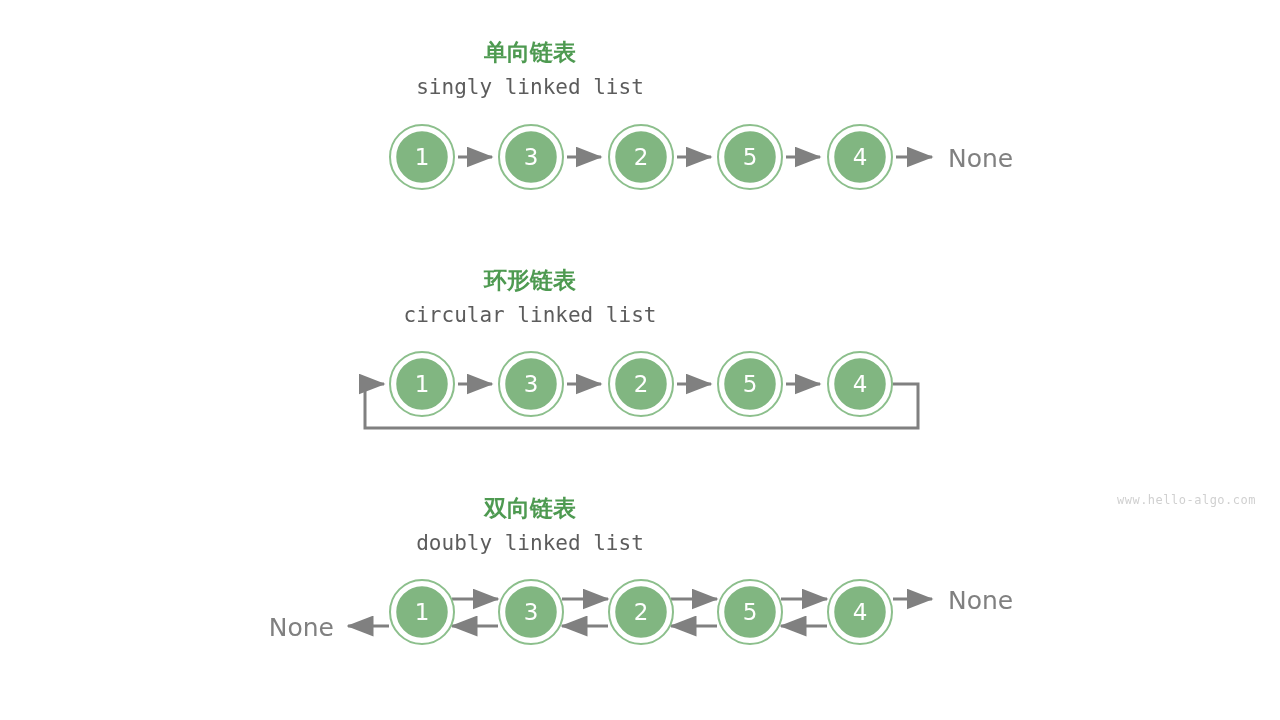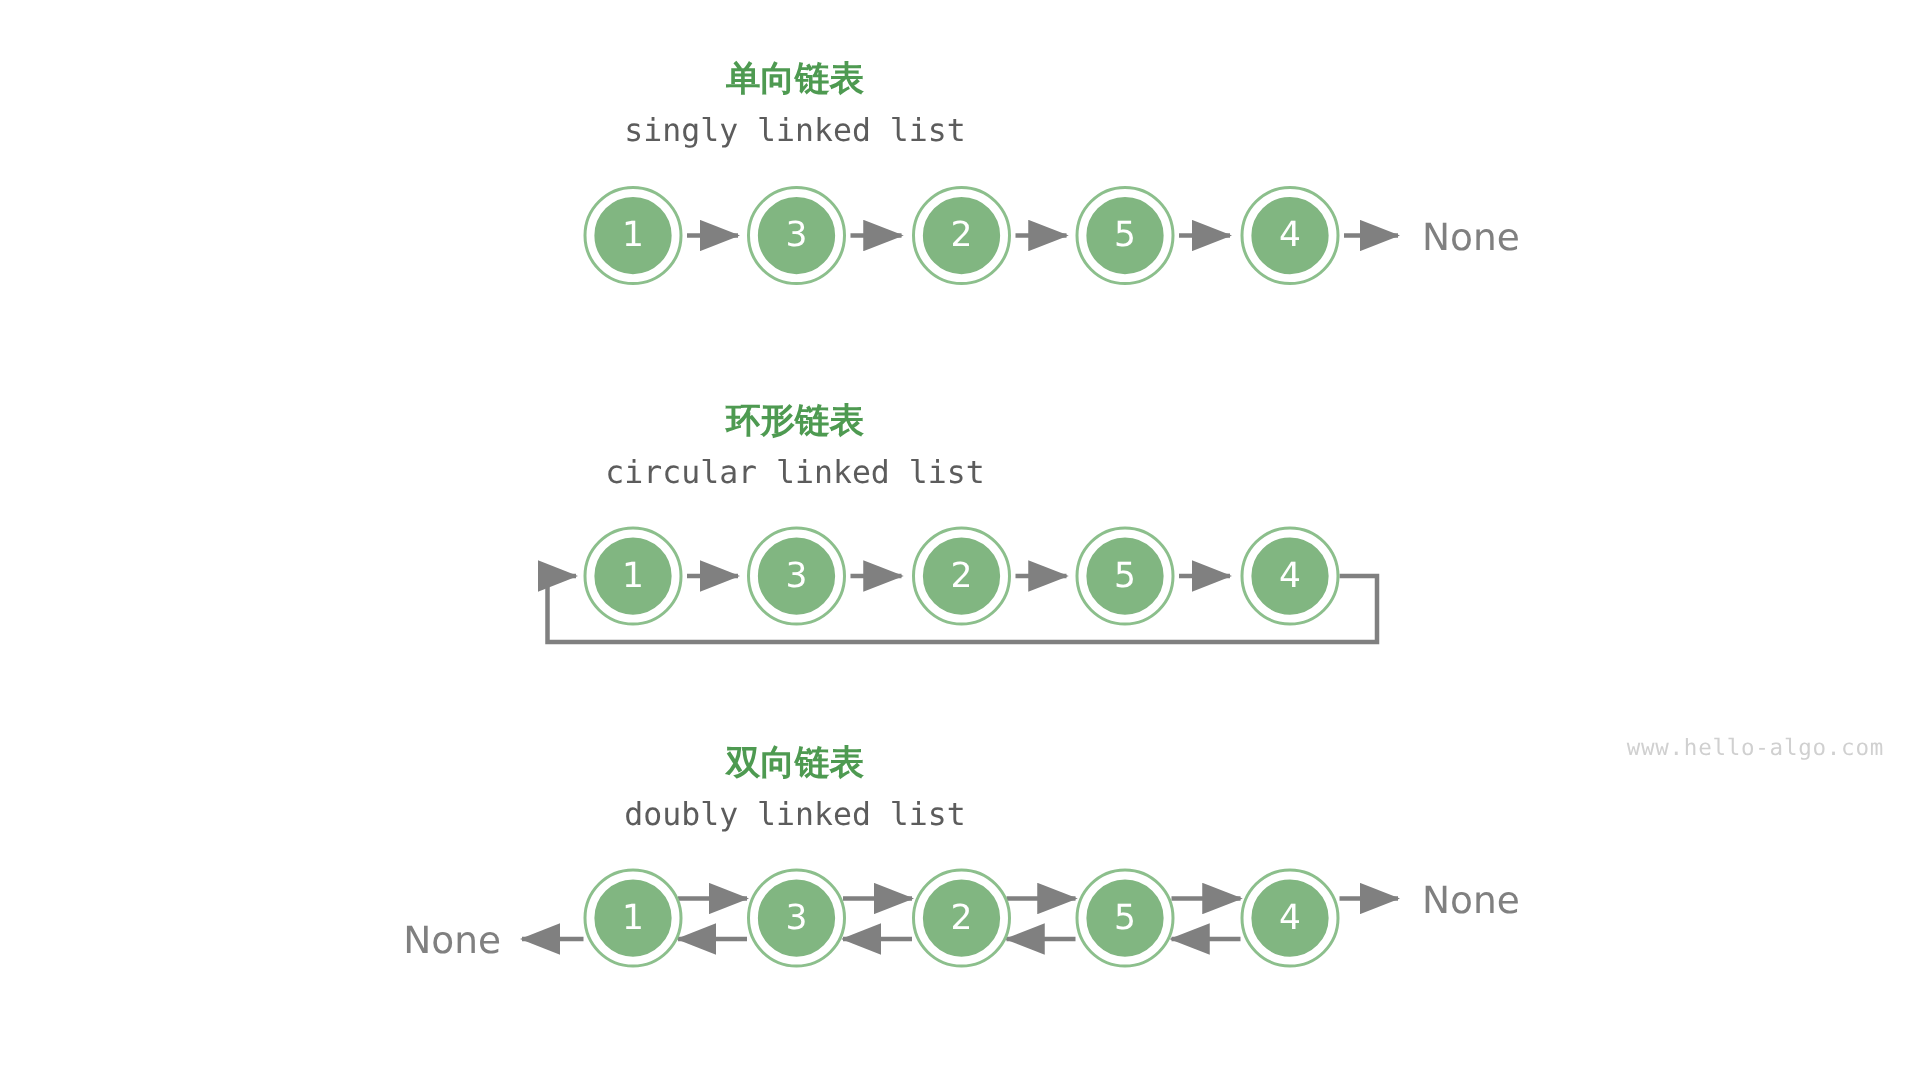--- a/index.html
+++ b/index.html
@@ -60,21 +60,21 @@
     font-family: "DejaVu Sans", sans-serif;
     font-size: 25px;
     fill: #808080;
     dominant-baseline: central;
   }
   .watermark {
     position: absolute;
     right: 24px;
     bottom: 14px;
     font-family: "DejaVu Sans Mono", monospace;
-    font-size: 15px;
+    font-size: 12px;
     color: #d0d0d0;
     letter-spacing: 0.5px;
   }
 </style>
 </head>
 <body>
 
 <div id="stage">
 
   <svg class="diagram" viewBox="0 0 1280 720" xmlns="http://www.w3.org/2000/svg">

